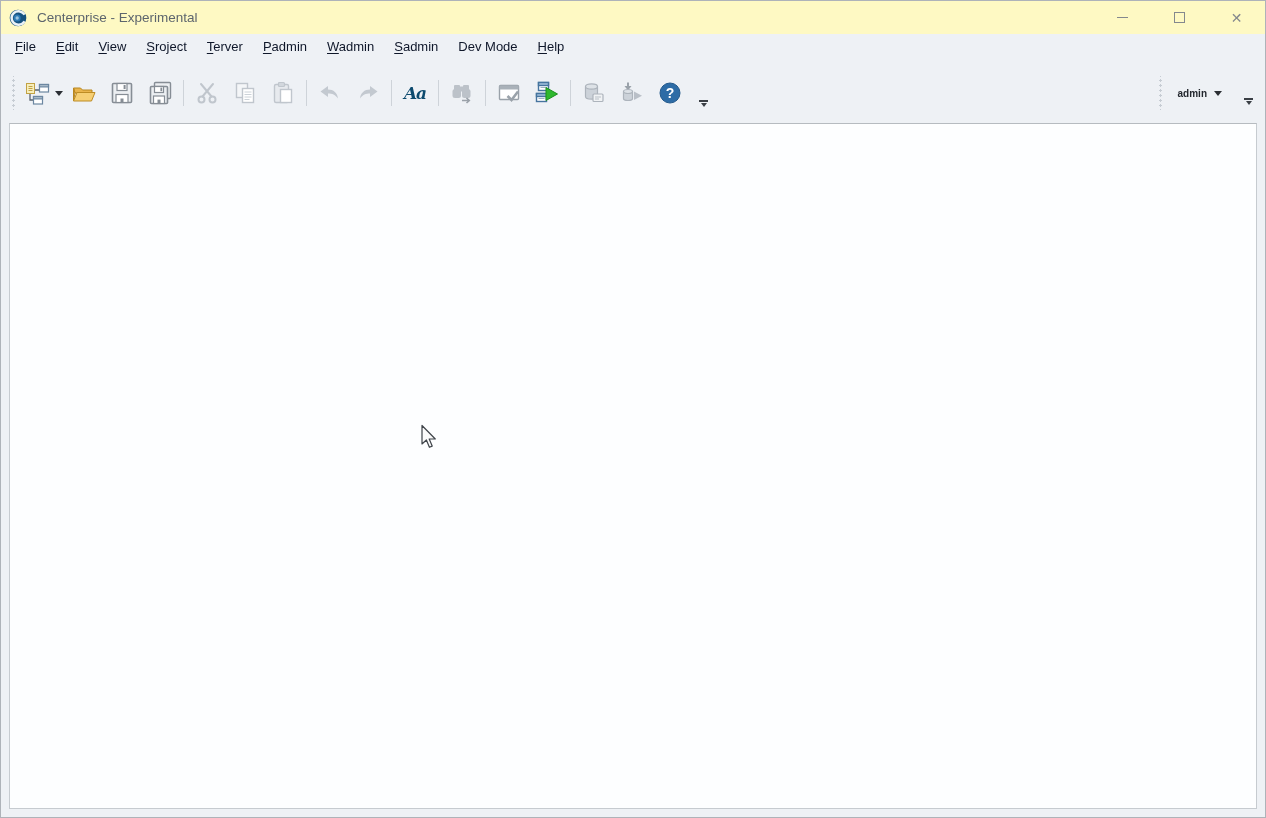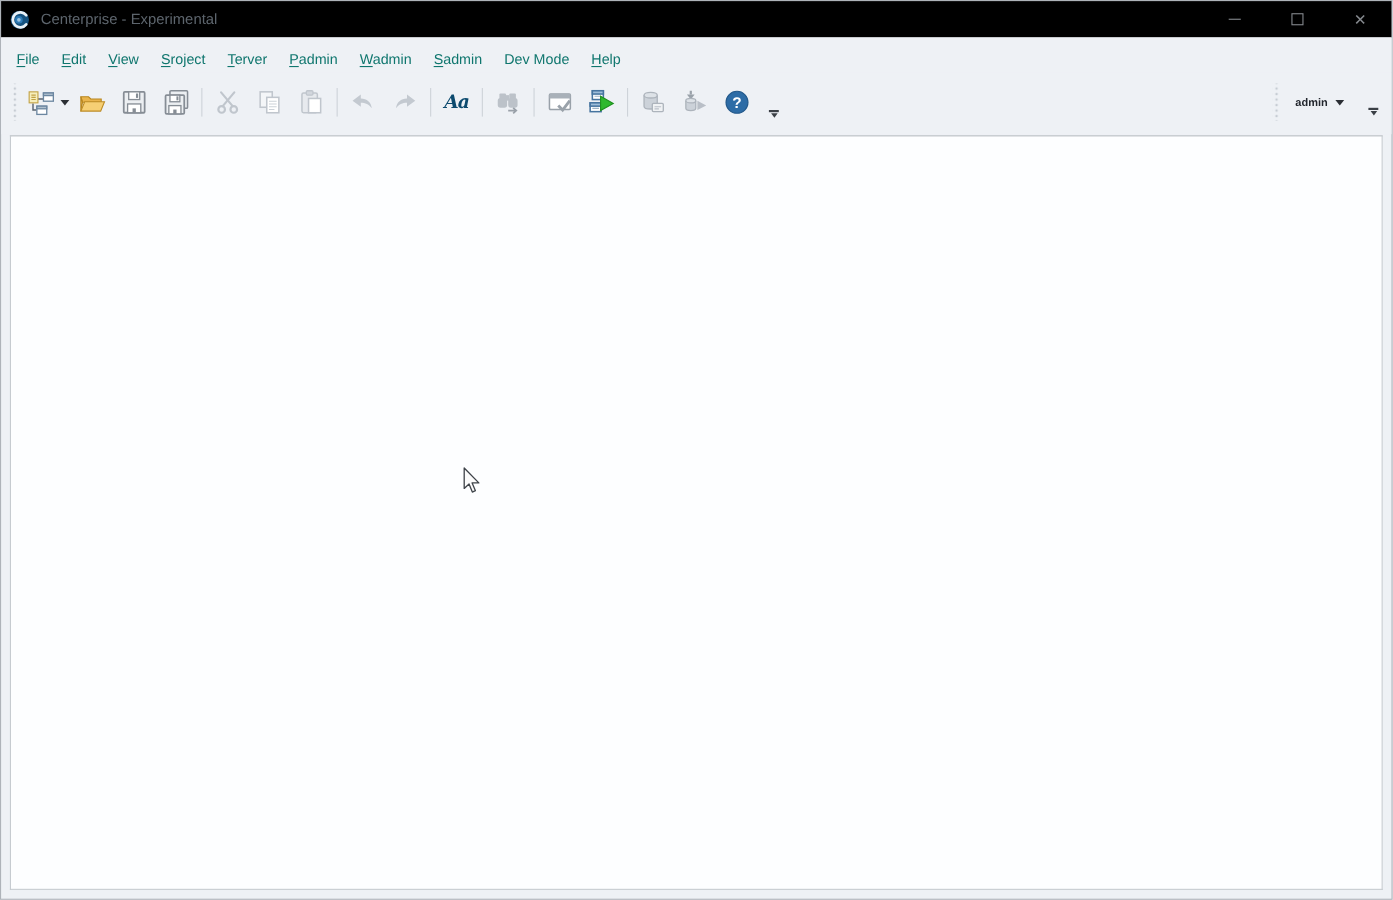--- a/index.html
+++ b/index.html
@@ -9,38 +9,38 @@
     font-family:"Liberation Sans", sans-serif;
     background:#eef1f5;
   }
   .window {
     position:relative; width:1266px; height:818px;
     background:#eef1f5; border:1px solid #aeb3b9;
   }
 
   
   .titlebar {
-    height:33px; background:#000000;
+    height:33px; background:#fef9c3;
     display:flex; align-items:center;
   }
   .app-logo { width:20px; height:20px; margin-left:7px; flex:0 0 auto; }
   .title-text { margin-left:9px; font-size:13.5px; color:#5d656d; }
   .titlebar-controls { margin-left:auto; display:flex; height:100%; }
   .ctrl-btn {
     width:57px; height:100%; display:flex; align-items:center; justify-content:center;
     color:#84888d; cursor:default;
   }
   .glyph-min { display:block; width:11px; height:0; border-top:1px solid #84888d; }
   .glyph-max { display:block; width:11px; height:11px; border:1px solid #84888d; background:transparent; }
   .glyph-close { font-size:14px; line-height:1; color:#84888d; }
 
   
   .menubar {
-    height:32px; display:flex; align-items:flex-end; padding-left:4px;
-    font-size:13px; color:#0f766e; background:#eef1f5;
+    height:32px; display:flex; align-items:flex-start; padding-left:4px;
+    font-size:13px; color:#0f172a; background:#eef1f5;
   }
   .menu-item { padding:5px 10px; white-space:nowrap; cursor:default; }
   .mn { text-decoration:underline; text-underline-offset:2px; }
 
   
   .toolbar {
     height:56px; display:flex; align-items:flex-start; padding:10px 4px 0 4px;
     background:#eef1f5;
   }
   .grip {

